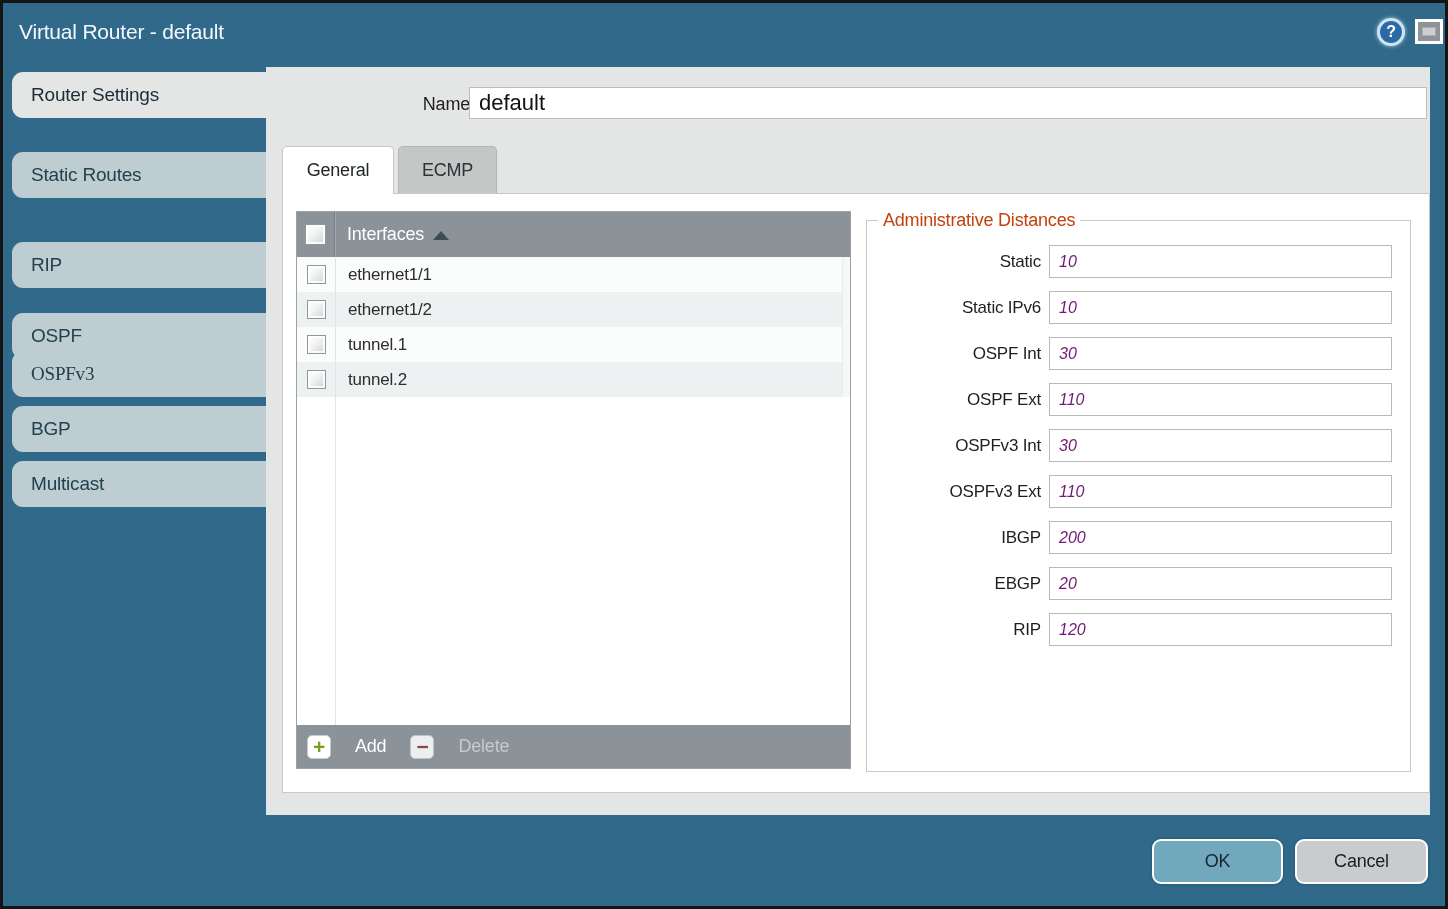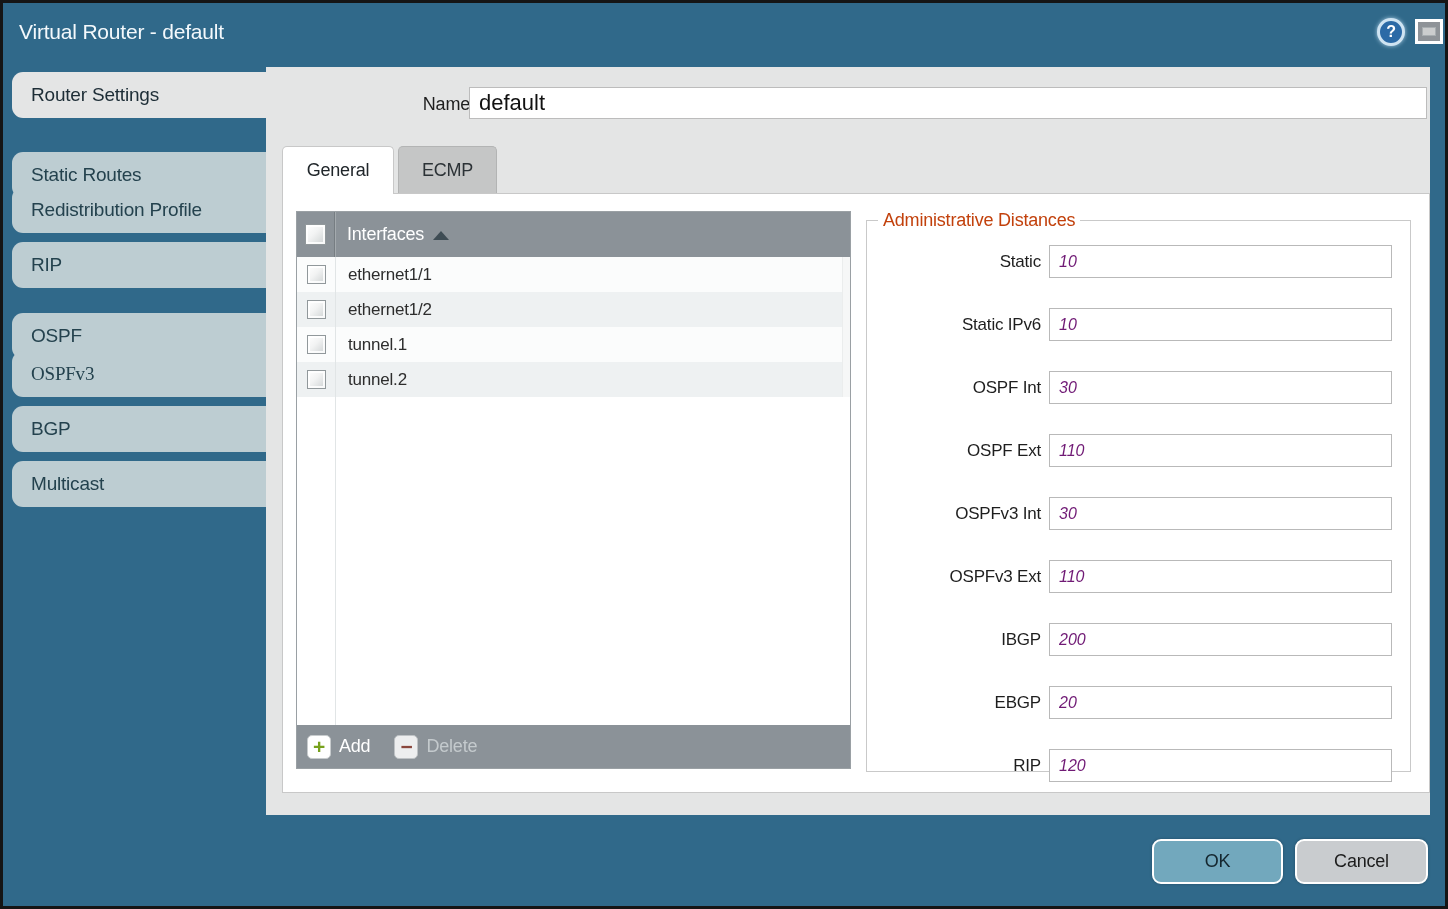--- a/index.html
+++ b/index.html
@@ -165,37 +165,37 @@
   .tbtn { display: flex; align-items: center; cursor: pointer; }
   .tbtn + .tbtn { margin-left: 24px; }
   .tbtn .ico {
     width: 24px; height: 24px; border-radius: 5px;
     background: #ffffff; border: 1px solid #c7cbcd;
     display: flex; align-items: center; justify-content: center;
     font-size: 21px; font-weight: bold; line-height: 1;
   }
   .tbtn .ico.plus  { color: #77a11d; }
   .tbtn .ico.minus { color: #8a3a2e; }
-  .tbtn .lbl { margin-left: 8px; font-size: 18px; color: #ffffff; }
+  .tbtn .lbl { margin-left: 24px; font-size: 18px; color: #ffffff; }
   .tbtn.disabled { cursor: default; }
   .tbtn.disabled .lbl { color: #c4cacd; }
   .tbtn.disabled .ico { opacity: .85; }
 
   
   .admin-fieldset {
     position: absolute; left: 583px; top: 16px;
     width: 545px; height: 562px;
     border: 1px solid #c9c9c9;
     padding: 14px 10px 0 10px;
   }
   .admin-fieldset legend {
     font-size: 18px; font-weight: normal; color: #c2410c;
     padding: 0 5px; margin-left: 1px;
   }
-  .adm-row { display: flex; align-items: center; height: 33px; margin-bottom: 30px; }
+  .adm-row { display: flex; align-items: center; height: 33px; margin-bottom: 13px; }
   .adm-label {
     width: 172px; text-align: right; flex: none;
     color: #1e1e1e; font-size: 17px; padding-right: 8px;
   }
   .adm-input {
     width: 343px; height: 33px; flex: none;
     background: #ffffff; border: 1px solid #b9b9b9;
     font-family: "Liberation Sans", sans-serif;
     font-size: 16px; color: #701a75; padding: 0 9px;
     outline: none;
@@ -225,23 +225,20 @@
   <div class="win-icon">
     <div class="inner"></div>
   </div>
 
   <div class="side-tab active" style="top:69px;">
       <span>Router Settings</span>
     </div>
   <div class="side-tab" style="top:129px;margin-top:20px;">
       <span>Static Routes</span>
     </div>
-  <div class="side-tab" style="top:184px;">
-      <span>Redistribution Profile</span>
-    </div>
   <div class="side-tab" style="top:239px;">
       <span>RIP</span>
     </div>
   <div class="side-tab" style="top:310px;">
       <span>OSPF</span>
     </div>
   <div class="side-tab" style="top:348px;font-family:Liberation Serif, serif;">
       <span>OSPFv3</span>
     </div>
   <div class="side-tab" style="top:403px;">

